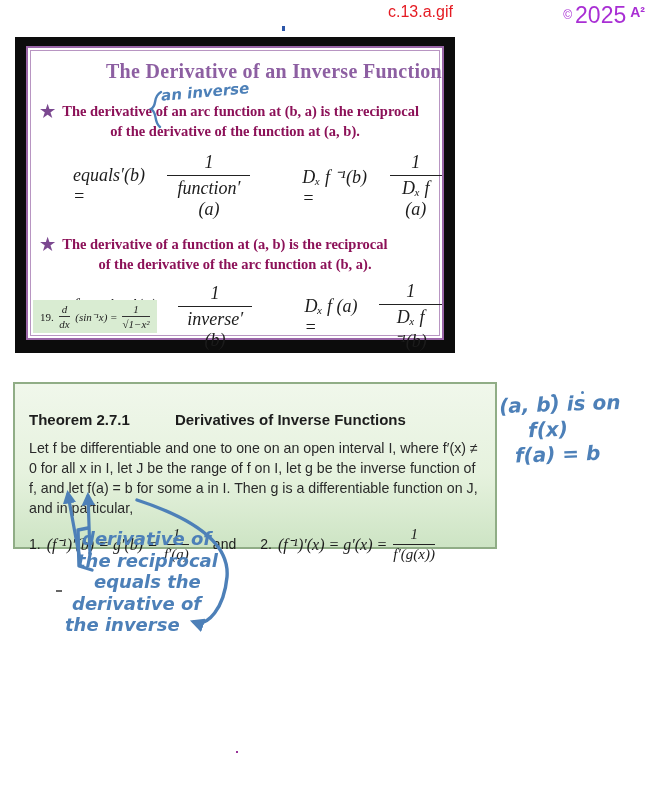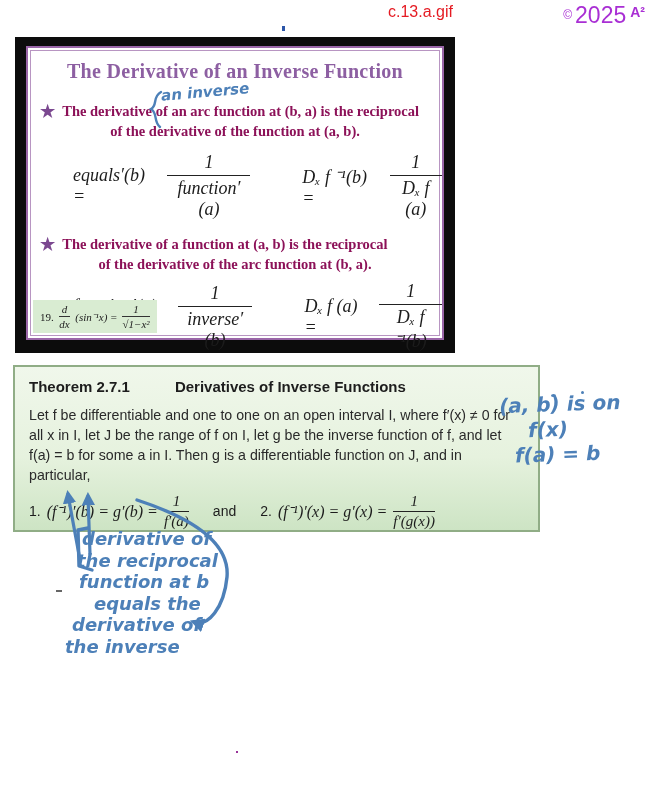--- a/index.html
+++ b/index.html
@@ -13,21 +13,21 @@
   .logo .year { font-size:23px; }
   .logo .a2 { font-size:14px; font-weight:bold; margin-left:4px; margin-top:2px; }
 
   
   .black-frame { position:absolute; left:15px; top:37px; width:440px; height:316px;
                  background:#0c0c0c; box-sizing:border-box; padding:9px 11px 13px; }
   .purple-panel { width:100%; height:100%; background:#ffffff; box-sizing:border-box;
                   border:2px solid #9a66a8;
                   box-shadow: inset 0 0 0 2px #ffffff, inset 0 0 0 3px #b895c2;
                   position:relative; font-family:"Liberation Serif",serif; }
-  .card-title { text-align:center; margin-top:12px; font-size:20px; font-weight:bold;
+  .card-title { text-align:right; margin-top:12px; font-size:20px; font-weight:bold;
                 color:#8d5fa2; letter-spacing:0.3px; }
   .bullet-line1 { display:flex; align-items:center; gap:7px; padding-left:12px; margin-top:20px;
                   font-weight:bold; font-size:14.5px; color:#8c1158; }
   .bullet-line1.second { margin-top:16px; }
   .star { color:#7b4890; font-size:17px; line-height:1; font-style:normal; }
   .bullet-line2 { text-align:center; font-weight:bold; font-size:14.5px; color:#8c1158; margin-top:3px; }
   .formula-row { display:flex; align-items:center; font-style:italic; font-size:18px;
                  color:#1c1c1c; margin-top:12px; }
   .formula-row.second { margin-top:8px; }
   .f-left { margin-left:45px; }
@@ -38,24 +38,24 @@
   .frac .den { display:block; padding-top:2px; }
 
   .note19 { position:absolute; left:5px; bottom:5px; background:#d9ecd2; padding:3px 7px;
             font-size:11px; font-style:normal; display:flex; align-items:center; gap:5px;
             color:#222; }
   .note19 .frac .num { padding:0 3px 1px; border-bottom:1px solid #333; }
   .note19 .frac .den { padding-top:1px; }
   .note19 .mid { font-style:italic; }
 
   
-  .theorem-box { position:absolute; left:13px; top:365px; width:527px; height:167px;
+  .theorem-box { position:absolute; left:13px; top:382px; width:484px; height:167px;
                  box-sizing:border-box; border:2px solid #90ad86;
                  background:linear-gradient(180deg,#f0f7eb 0%, #e6f2de 55%, #cde4c4 100%);
-                 padding:11px 14px 8px; color:#1d1d1d; }
+                 padding:27px 14px 8px; color:#1d1d1d; }
   .theorem-head { display:flex; gap:45px; font-weight:bold; font-size:15px; }
   .theorem-body { margin-top:10px; font-size:14.2px; line-height:1.42; color:#2a2a2a; }
   .theorem-formula { display:flex; align-items:center; margin-top:7px; font-size:14px; gap:6px; }
   .math { font-family:"Liberation Serif",serif; font-style:italic; font-size:16px; }
   .frac-sm { display:inline-block; text-align:center; font-family:"Liberation Serif",serif;
              font-style:italic; font-size:15px; }
   .frac-sm .num { display:block; border-bottom:1px solid #222; padding:0 6px 1px; }
   .frac-sm .den { display:block; padding-top:1px; }
   .and-word { margin:0 14px 0 18px; }
   .item2 { margin-left:4px; }
@@ -185,21 +185,20 @@
 
   <div class="hw right-note">
     <span class="rn">(a, b) is on</span>
     <span class="rn rn2">f(x)</span>
     <span class="rn rn3">f(a) = b</span>
   </div>
 
   <div class="hw bottom-note">
     <span class="bn bn1">derivative of</span>
     <span class="bn bn2">the reciprocal</span>
-    <span class="bn bn3">function at b</span>
     <span class="bn bn4">equals the</span>
     <span class="bn bn5">derivative of</span>
     <span class="bn bn6">the inverse</span>
   </div>
 
   <div class="speck" style="left:282px; top:26px; width:3px; height:5px; background:#2c56a8;"></div>
   <div class="speck" style="left:551px; top:394px; width:5px; height:3px; background:#4d80b8; border-radius:50%;"></div>
   <div class="speck" style="left:581px; top:391px; width:3px; height:3px; background:#4d80b8; border-radius:50%;"></div>
   <div class="speck" style="left:56px; top:590px; width:6px; height:2px; background:#666;"></div>
   <div class="speck" style="left:236px; top:751px; width:2px; height:2px; background:#993399;"></div>

